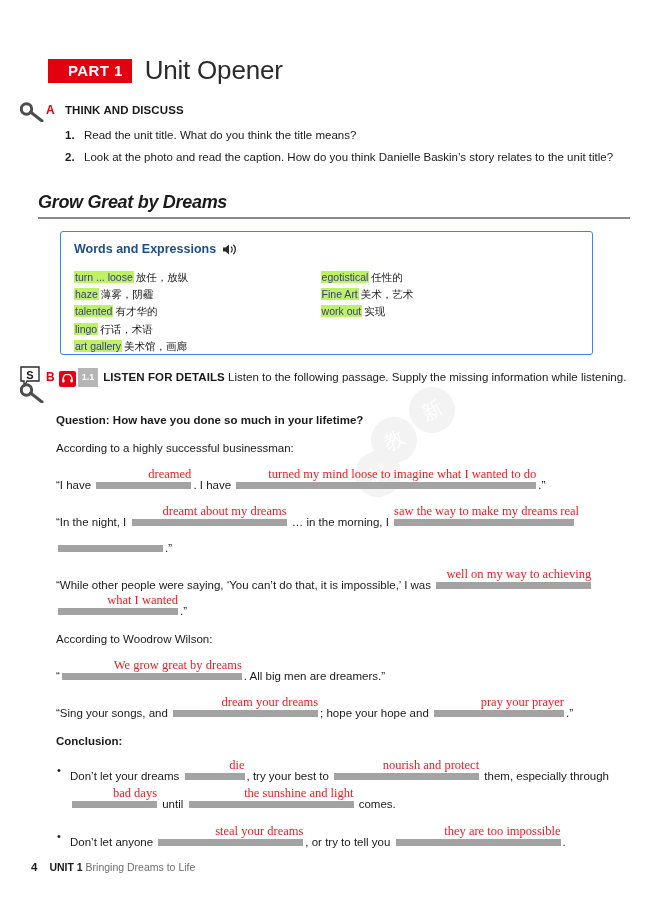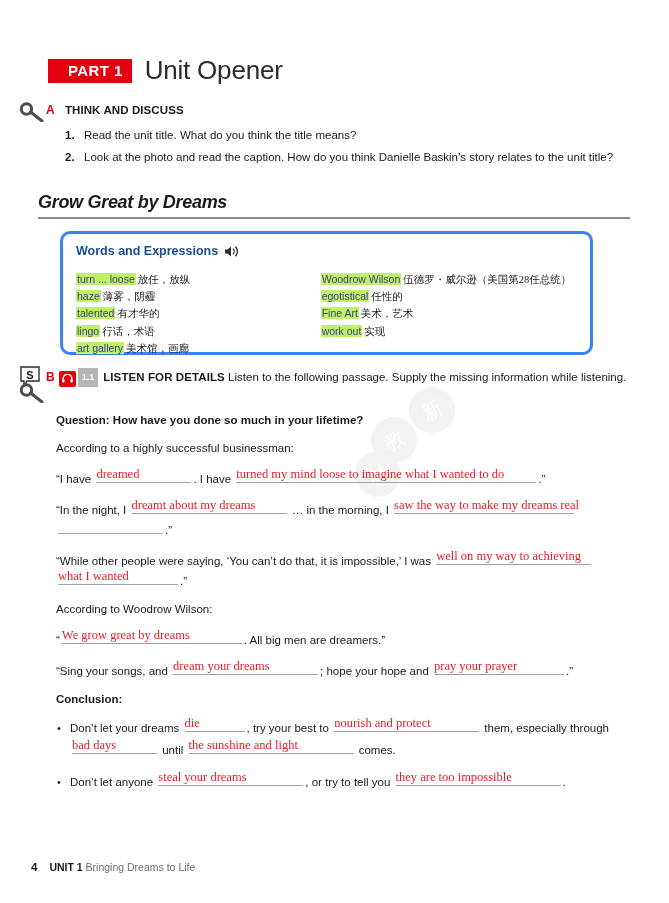--- a/index.html
+++ b/index.html
@@ -139,22 +139,22 @@
     background: #8a8a8a;
   }
 
   
   .vocab-box {
     position: absolute;
     left: 60px;
     top: 231px;
     width: 533px;
     height: 124px;
-    border: 3px solid #3b82f6;
-    border-radius: 10px;
+    border: 1px solid #3b82f6;
+    border-radius: 3px;
     background: #ffffff;
     box-sizing: border-box;
   }
   .vocab-head {
     position: absolute;
     left: 13px;
     top: 10px;
     display: flex;
     align-items: center;
     gap: 6px;
@@ -226,23 +226,23 @@
     font-size: 11.5px;
     line-height: 17px;
   }
   .para { margin-bottom: 11px; }
   .bold { font-weight: bold; }
 
   
   .blank {
     display: inline-block;
     position: relative;
-    border-bottom: 1px solid #a3a3a3;
+    border-bottom: 7px solid #a3a3a3;
     vertical-align: baseline;
-    text-align: left;
+    text-align: right;
     height: 14px;
     margin: 0 2px;
   }
   .blank .ans {
     position: absolute;
     left: 0;
     right: 0;
     bottom: 1px;
     color: #ee1c24;
     font-family: "Liberation Serif", serif;
@@ -346,21 +346,20 @@
 
       <div class="vocab-cols">
         <div class="vocab-col">
           <div class="vocab-row"><span class="term">turn ... loose</span><span class="gloss">放任，放纵</span></div>
           <div class="vocab-row"><span class="term">haze</span><span class="gloss">薄雾，阴霾</span></div>
           <div class="vocab-row"><span class="term">talented</span><span class="gloss">有才华的</span></div>
           <div class="vocab-row"><span class="term">lingo</span><span class="gloss">行话，术语</span></div>
           <div class="vocab-row"><span class="term">art gallery</span><span class="gloss">美术馆，画廊</span></div>
         </div>
         <div class="vocab-col right">
-          <div class="vocab-row"><span class="term">Woodrow Wilson</span><span class="gloss">伍德罗・威尔逊（美国第28任总统）</span></div>
           <div class="vocab-row"><span class="term">egotistical</span><span class="gloss">任性的</span></div>
           <div class="vocab-row"><span class="term">Fine Art</span><span class="gloss">美术，艺术</span></div>
           <div class="vocab-row"><span class="term">work out</span><span class="gloss">实现</span></div>
         </div>
       </div>
     </div>
 
     <svg class="s-badge" viewBox="0 0 20 22">
       <path d="M1 1 H19 V15 H7 L4 20.5 V15 H1 Z" fill="#ffffff" stroke="#2b2b2b" stroke-width="1.4"></path>
       <text x="10" y="12.5" font-family="Liberation Sans, sans-serif" font-size="11" font-weight="bold" text-anchor="middle" fill="#1a1a1a">S</text>

